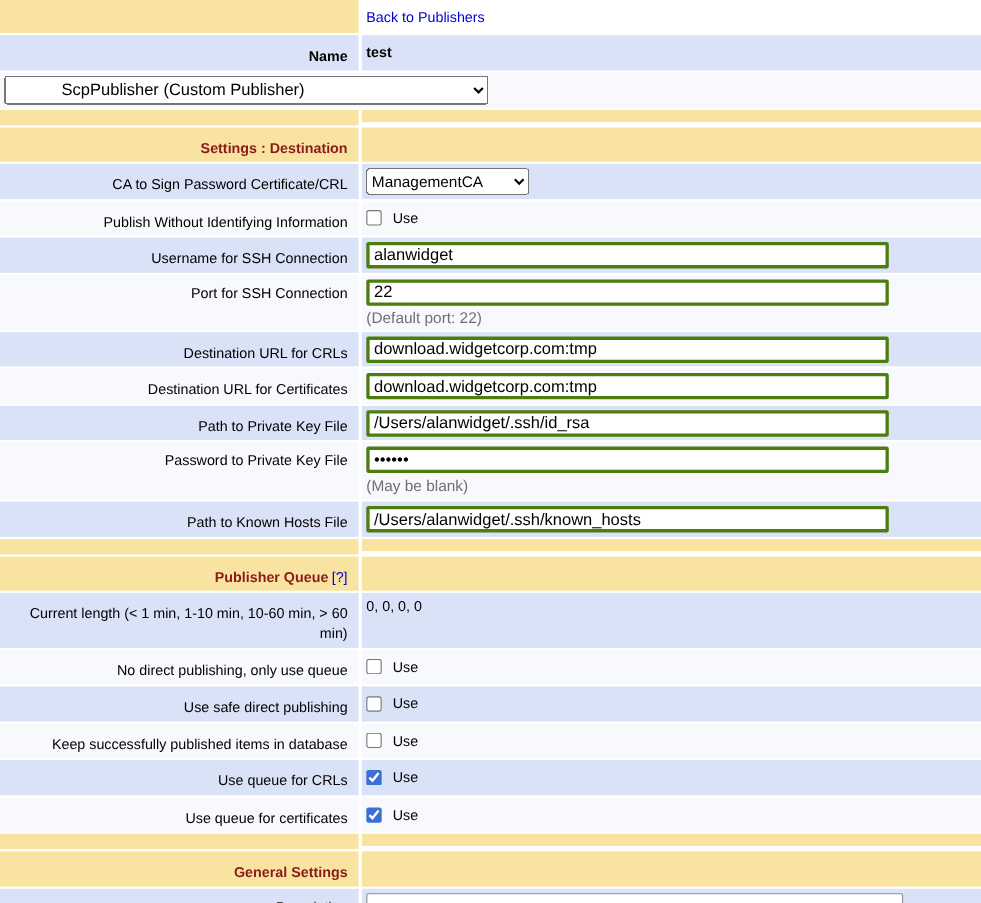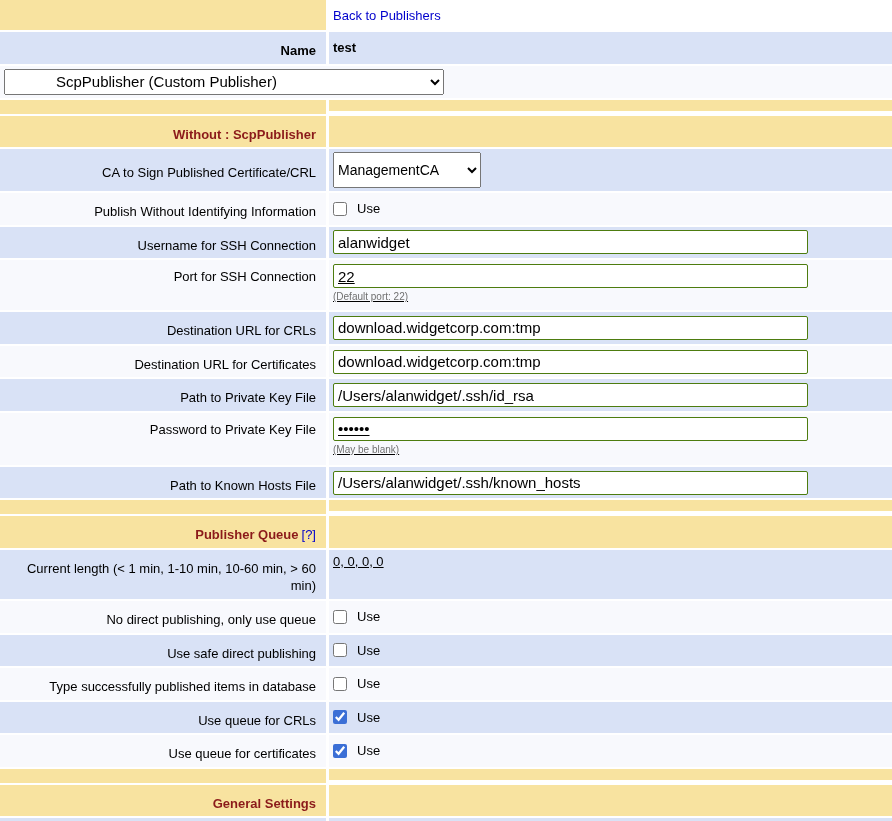--- a/index.html
+++ b/index.html
@@ -13,38 +13,38 @@
   }
   html,body{margin:0;padding:0;background:#fff;}
   body{width:892px;font-family:"Liberation Sans",sans-serif;font-size:13px;color:#000;}
   .table{display:flex;flex-direction:column;row-gap:2px;justify-content:flex-end;}
   .row{display:flex;column-gap:3px;}
   .cell-label{width:326px;box-sizing:border-box;padding:10px 10px 4px 4px;text-align:right;
     display:flex;flex-direction:column;justify-content:center;align-items:flex-end;line-height:1.35;}
   .cell-value{flex:1;box-sizing:border-box;padding:3px 4px;display:flex;flex-direction:column;
     justify-content:center;align-items:flex-start;}
   .cell-label.top{justify-content:flex-start;padding-top:8px;}
-  .cell-value.top{justify-content:flex-start;padding-top:4px;text-decoration:underline;}
+  .cell-value.top{justify-content:flex-start;padding-top:4px;}
   .bg-blue{background:var(--row-blue);}
   .bg-light{background:var(--row-white);}
   .bg-cream{background:var(--cream);}
   .bg-plain{background:#fff;}
   .h26{min-height:26px;} .h28{min-height:28px;} .h30{min-height:30px;}
   .h46{min-height:46px;} .h50{min-height:50px;} .h52{min-height:52px;} .h72{min-height:72px;}
   .spacer .sp{height:11px;}
   .bold{font-weight:bold;}
   .section-title{font-weight:bold;color:var(--section-title);}
   .link{color:var(--link);text-decoration:none;cursor:pointer;}
   .help-link{color:var(--link);font-weight:normal;margin-left:3px;cursor:pointer;text-decoration:none;}
   .text-input{width:475px;height:24px;font-family:"Liberation Sans",sans-serif;font-size:15px;
-    border:1px solid #4d7c0f;border-radius:2px;padding:0 4px;box-sizing:border-box;background:#fff;color:#000;}
+    border:3px solid #4d7c0f;border-radius:2px;padding:0 4px;box-sizing:border-box;background:#fff;color:#000;}
   select{font-family:"Liberation Sans",sans-serif;font-size:15px;height:26px;color:#000;}
   .select-wide{width:440px;padding-left:47px;}
-  .select-ca{min-width:148px;font-size:14px;height:36px;}
-  .note{font-size:10px;color:var(--note-gray);margin-top:3px;}
+  .select-ca{min-width:148px;font-size:14px;height:24px;}
+  .note{font-size:14px;color:var(--note-gray);margin-top:3px;}
   .check-wrap{display:flex;align-items:center;gap:10px;}
   .check-wrap input[type=checkbox]{width:14px;height:14px;margin:0;accent-color:var(--accent);}
   textarea{width:488px;height:62px;box-sizing:border-box;border:1px solid #8f8f8f;border-radius:2px;
     font-family:"Liberation Sans",sans-serif;font-size:14px;resize:both;background:#fff;}
 </style>
 </head>
 <body>
 
 <div class="table">
 
@@ -68,27 +68,27 @@
     </div>
   </div>
 
   <div class="row spacer">
     <div class="cell-label bg-cream sp"></div>
     <div class="cell-value bg-cream sp"></div>
   </div>
 
   <div class="row h28">
     <div class="cell-label bg-cream">
-      <span class="section-title">Without : ScpPublisher</span>
+      <span class="section-title">Settings : Destination</span>
     </div>
     <div class="cell-value bg-cream"></div>
   </div>
 
   <div class="row h28">
-    <div class="cell-label bg-blue">CA to Sign Published Certificate/CRL</div>
+    <div class="cell-label bg-blue">CA to Sign Password Certificate/CRL</div>
     <div class="cell-value bg-blue">
       <select class="select-ca">
         <option>ManagementCA</option>
       </select>
     </div>
   </div>
 
   <div class="row h28">
     <div class="cell-label bg-light">Publish Without Identifying Information</div>
     <div class="cell-value bg-light">
@@ -183,21 +183,21 @@
     <div class="cell-label bg-blue">Use safe direct publishing</div>
     <div class="cell-value bg-blue">
       <span class="check-wrap">
         <input type="checkbox" style="">
         <span>Use</span>
       </span>
     </div>
   </div>
 
   <div class="row h28">
-    <div class="cell-label bg-light">Type successfully published items in database</div>
+    <div class="cell-label bg-light">Keep successfully published items in database</div>
     <div class="cell-value bg-light">
       <span class="check-wrap">
         <input type="checkbox" style="">
         <span>Use</span>
       </span>
     </div>
   </div>
 
   <div class="row h28">
     <div class="cell-label bg-blue">Use queue for CRLs</div>

